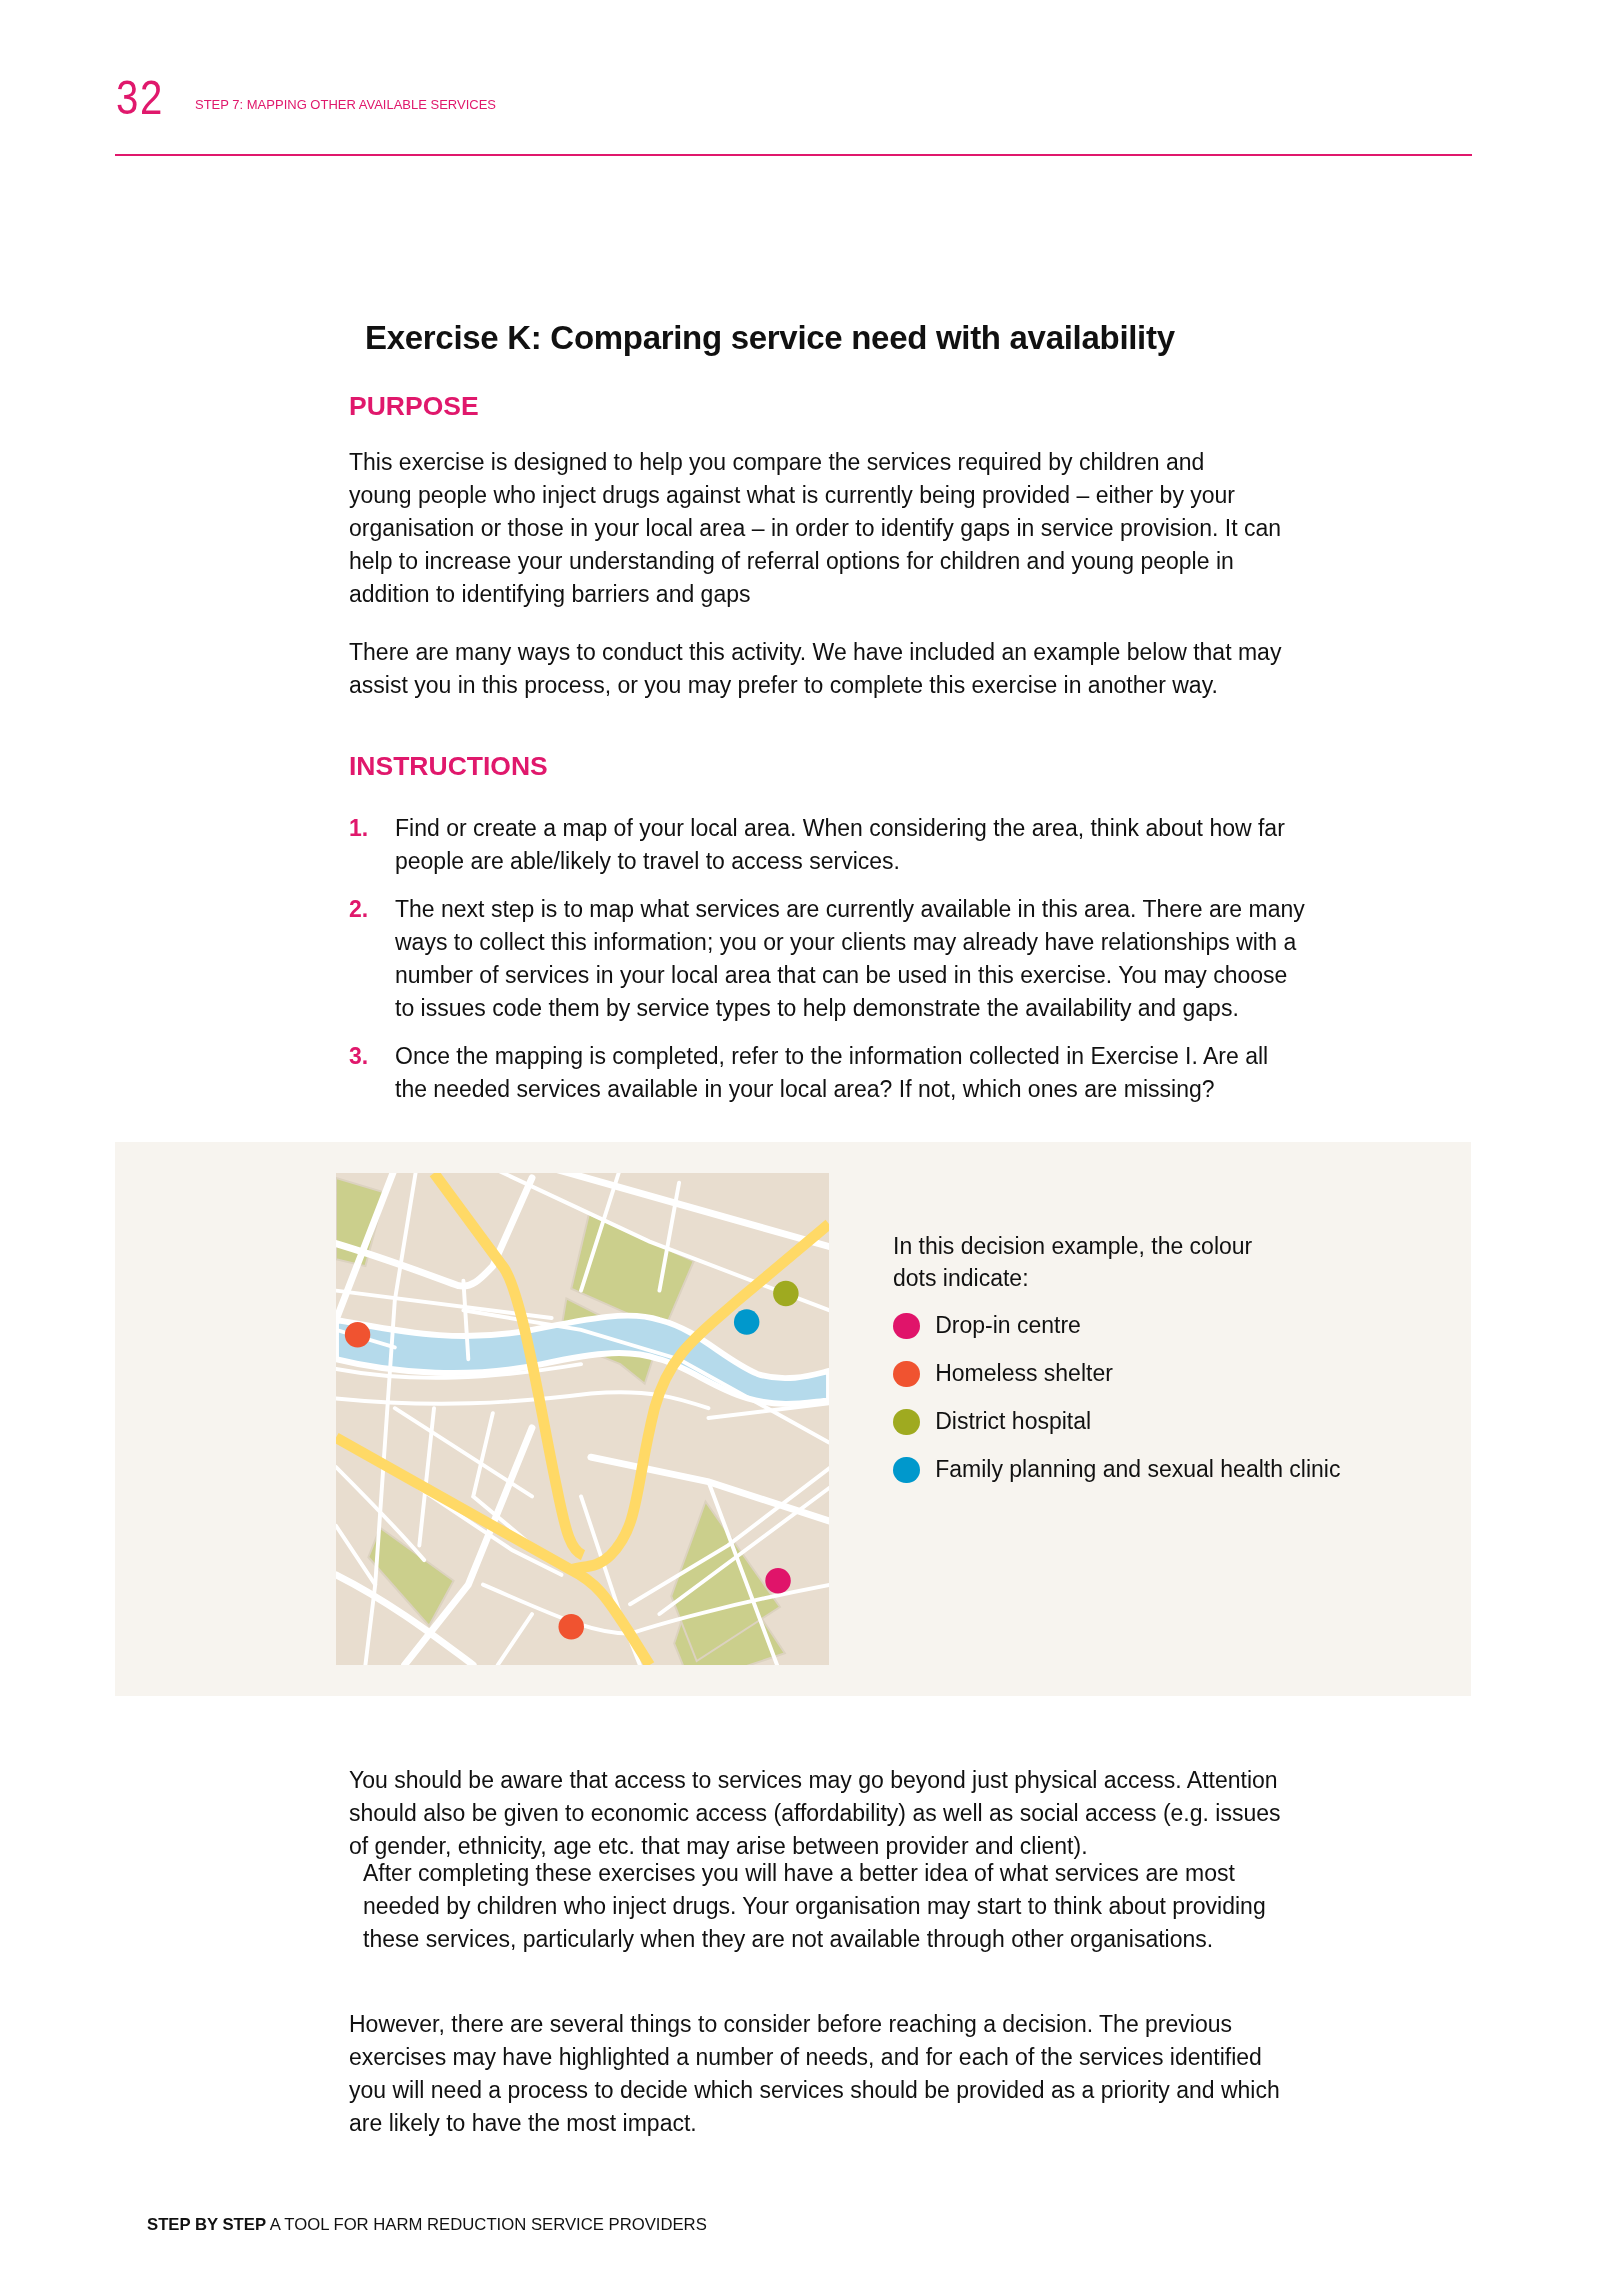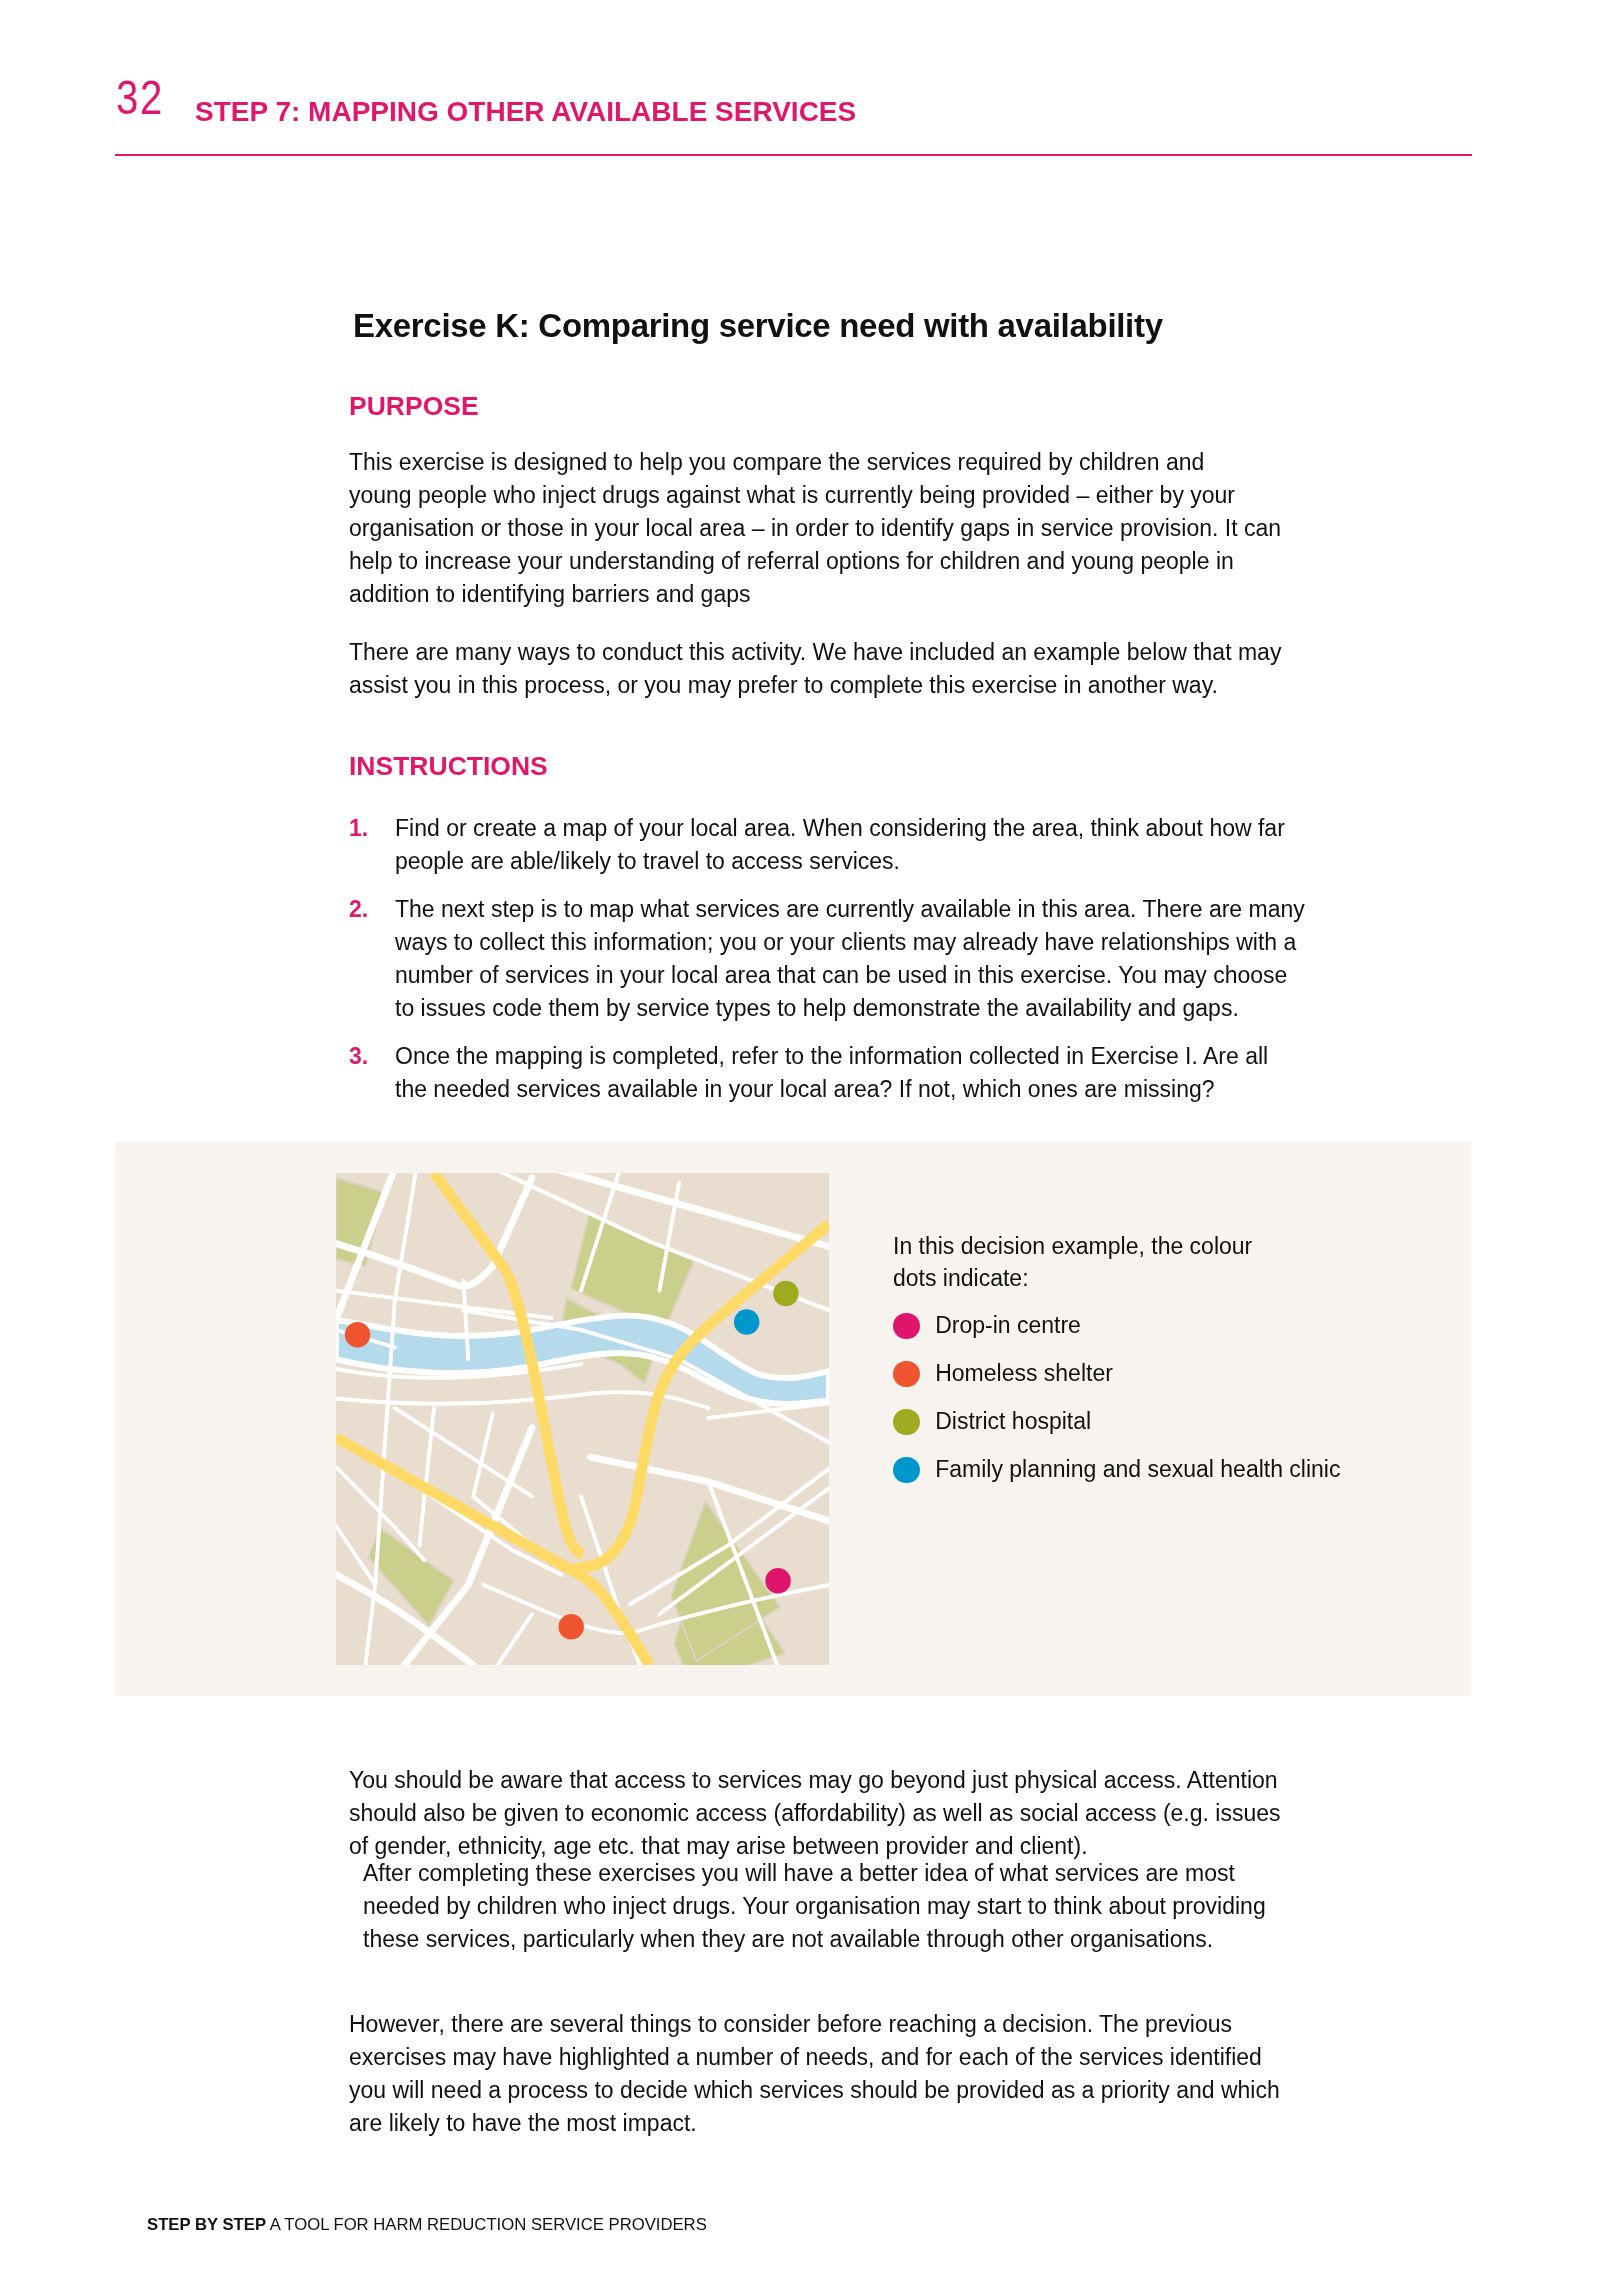--- a/index.html
+++ b/index.html
@@ -1,19 +1,19 @@
 <!DOCTYPE html>
 <html><head>
 <meta charset="utf-8">
 <style>
   html, body { margin: 0; padding: 0; background: #ffffff; }
   body { width: 1621px; height: 2293px; position: relative; overflow: hidden; font-family: "Liberation Sans", "DejaVu Sans", sans-serif; color: #111111; }
   .abs { position: absolute; }
   .page-num { left: 116px; top: 73px; font-size: 49px; font-weight: 300; line-height: 1; color: #E0186C; font-family: "Liberation Sans", sans-serif; transform: scaleX(0.82); transform-origin: left top; letter-spacing: 2px; }
-  .section-title { left: 195px; top: 98px; font-size: 28px; line-height: 1; color: #E0186C; text-transform: uppercase; font-weight: bold; }
+  .section-title { left: 195px; top: 98px; font-size: 13px; line-height: 1; color: #E0186C; text-transform: uppercase; }
   .header-rule { left: 115px; top: 154px; width: 1357px; height: 2px; background: #E0186C; }
   .ex-title { left: 349px; top: 304px; font-size: 33px; font-weight: bold; line-height: 1.1; color: #111; letter-spacing: -0.3px; }
   .h2 { left: 349px; font-size: 26.5px; font-weight: bold; color: #E0186C; line-height: 1; }
   .para { left: 349px; width: 1137px; font-size: 23px; line-height: 33px; color: #111; }
   .para .ln { display: block; white-space: nowrap; }
   .list { left: 349px; width: 1137px; margin: 0; padding: 0; list-style: none; }
   .list-item { position: absolute; left: 0; width: 1137px; }
   .list-num { position: absolute; left: 0; top: 0; font-size: 23px; line-height: 33px; font-weight: bold; color: #E0186C; }
   .list-text { position: absolute; left: 46px; top: 0; font-size: 23px; line-height: 33px; color: #111; }
   .list-text .ln { display: block; white-space: nowrap; }
@@ -29,21 +29,21 @@
   .footer { left: 117px; top: 2217px; font-size: 16.7px; line-height: 1; color: #111; text-transform: uppercase; white-space: nowrap; margin-left: 30px; }
   .footer b { font-weight: bold; }
 </style>
 </head>
 <body>
 
 <div class="abs page-num">32</div>
 <div class="abs section-title">STEP 7: MAPPING OTHER AVAILABLE SERVICES</div>
 <div class="abs header-rule"></div>
 
-<h1 class="abs ex-title" style="margin:4px">Exercise K: Comparing service need with availability</h1>
+<h1 class="abs ex-title" style="margin:16px">Exercise K: Comparing service need with availability</h1>
 
 <h2 class="abs h2" style="top:393px;margin:0">PURPOSE</h2>
 <p class="abs para" style="top:446px;margin:0">
   <span class="ln">This exercise is designed to help you compare the services required by children and</span>
   <span class="ln">young people who inject drugs against what is currently being provided – either by your</span>
   <span class="ln">organisation or those in your local area – in order to identify gaps in service provision. It can</span>
   <span class="ln">help to increase your understanding of referral options for children and young people in</span>
   <span class="ln">addition to identifying barriers and gaps</span>
 </p>
 <p class="abs para" style="top:636px;margin:0">

